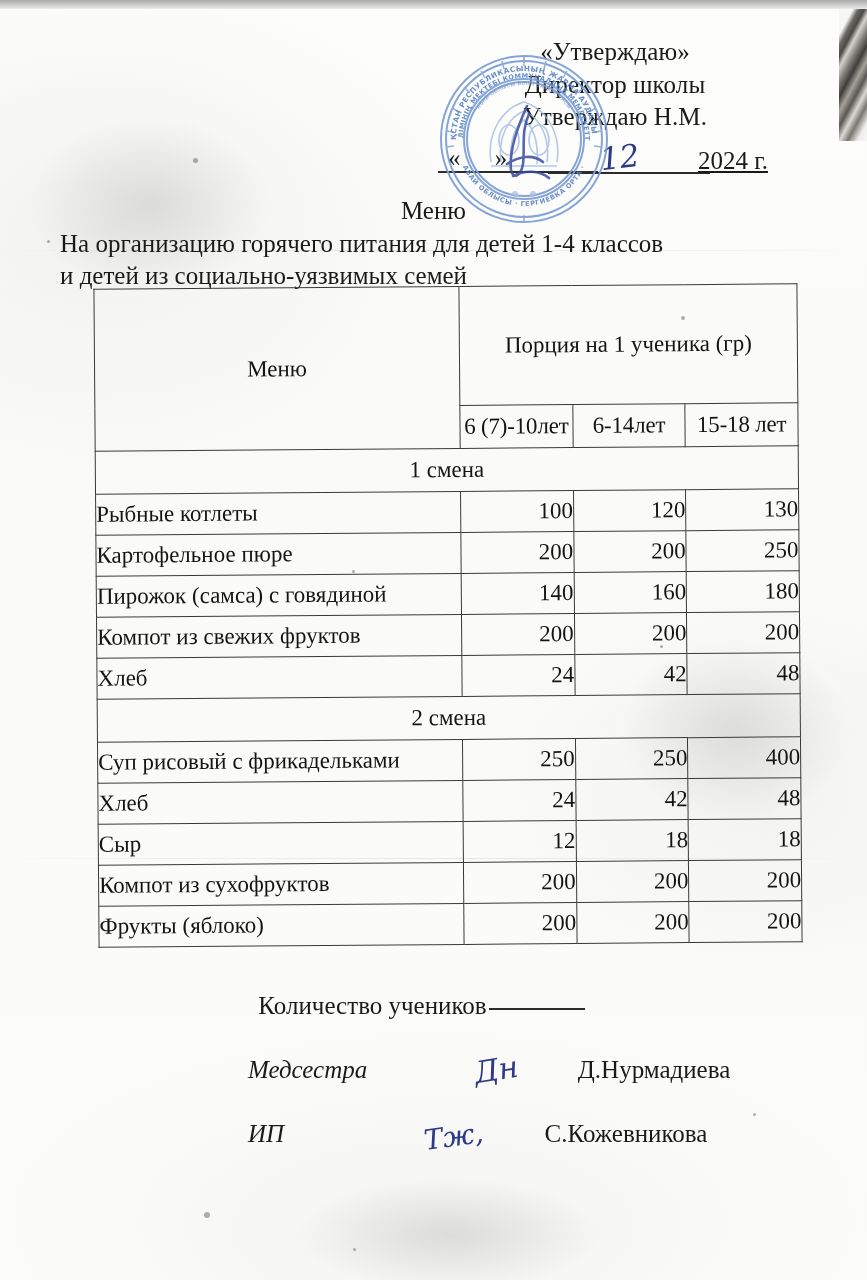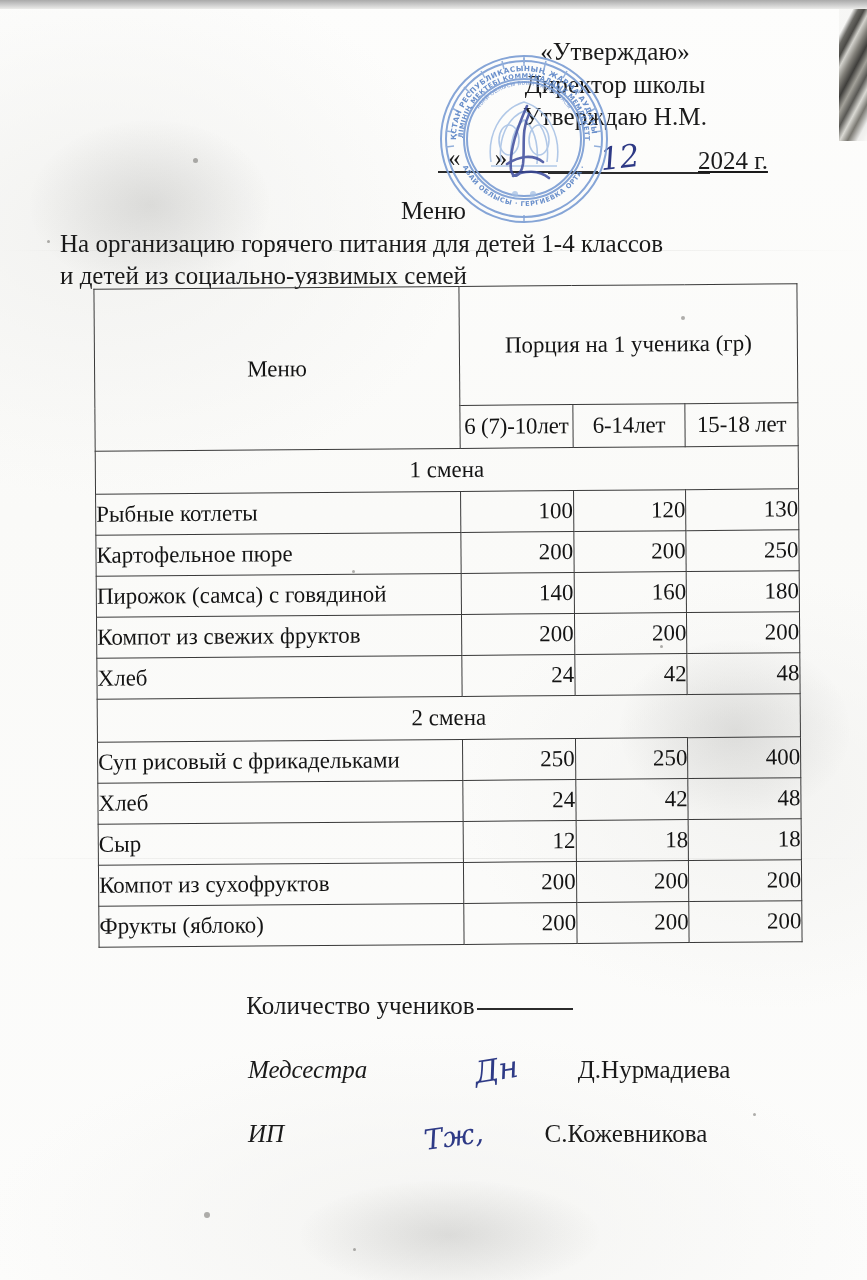--- a/index.html
+++ b/index.html
@@ -210,21 +210,21 @@
   .qty {
     height: 40px;
     vertical-align: middle;
     text-align: right;
   }
 
   
   .count-row {
     position: absolute;
     top: 988px;
-    left: 0;
+    left: 12px;
     width: 819px;
     text-align: center;
     font-size: 25px;
   }
   .count-row .blank {
     display: inline-block;
     width: 96px;
     border-bottom: 2px solid #2b2b2b;
     margin-left: 2px;
     vertical-align: 4px;

